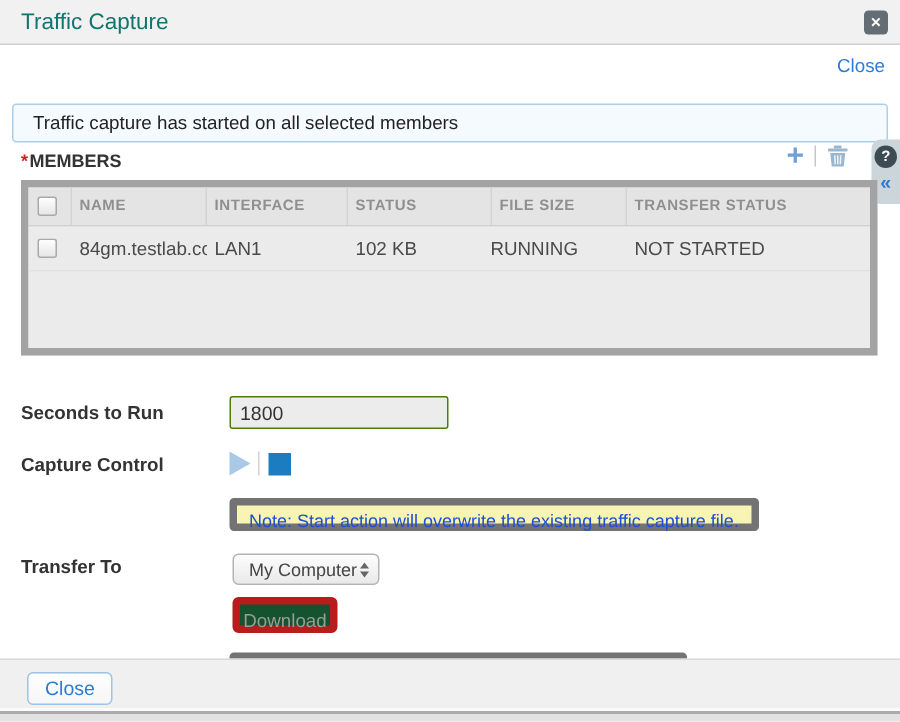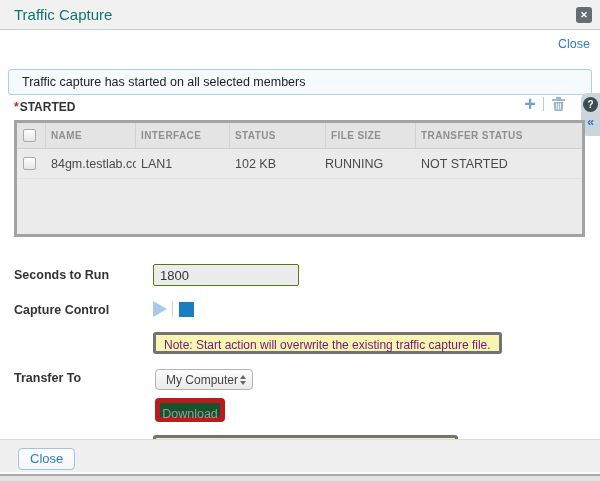--- a/index.html
+++ b/index.html
@@ -49,21 +49,21 @@
   }
   .help-circle {
     width:15px; height:15px; border-radius:50%; background:#3d4b52; color:#fff;
     font-size:10px; font-weight:bold; line-height:15px; margin:4px auto 3px; cursor:pointer;
   }
   .collapse-glyph { color:#2b7bd3; font-size:13px; font-weight:bold; line-height:14px; cursor:pointer; }
 
   
   .grid {
     position:absolute; left:14px; top:120px; width:571px; height:117px;
-    border:3px solid #a3a3a3; background:#ebebeb;
+    border:5px solid #a3a3a3; background:#ebebeb;
     display:flex; flex-direction:column;
   }
   .thead { display:flex; height:26px; background:#e4e4e4; border-bottom:1px solid #cfcfcf; }
   .th {
     display:flex; align-items:center; padding-left:5px;
     font-size:10px; font-weight:bold; color:#8f8f8f; letter-spacing:0.4px;
     border-right:1px solid #d3d3d3;
   }
   .trow { display:flex; height:30px; background:#ebebeb; border-bottom:1px solid #e0e0e0; align-items:center; }
   .td { font-size:12.5px; color:#4a4a4a; padding-left:5px; white-space:nowrap; overflow:hidden; }
@@ -91,22 +91,22 @@
   .capture-controls { position:absolute; left:153px; top:301px; display:flex; align-items:center; }
   .play-icon {
     width:0; height:0; border-top:8px solid transparent; border-bottom:8px solid transparent;
     border-left:14px solid #a9c9e6; margin-right:5px; cursor:pointer;
   }
   .ctl-divider { width:1px; height:16px; background:#d2d2d2; margin-right:6px; }
   .stop-icon { width:15px; height:15px; background:#1b7dc0; cursor:pointer; }
 
   .note {
     position:absolute; left:153px; height:22px;
-    background:#f8f4b3; border:3px solid #737373; border-radius:3px;
-    font-size:12px; color:#701a75; line-height:20px; padding:0 8px; white-space:nowrap;
+    background:#f8f4b3; border:5px solid #737373; border-radius:3px;
+    font-size:12px; color:#1d4ed8; line-height:20px; padding:0 8px; white-space:nowrap;
   }
   .note-1 { top:332px; }
   .note-2 { top:435px; width:305px; padding:0; }
 
   .select {
     position:absolute; left:155px; top:369px; width:98px; height:21px;
     border:1px solid #b4b4b4; border-radius:4px;
     background:linear-gradient(#fdfdfd,#e9e9e9);
     display:flex; align-items:center; justify-content:space-between;
     padding:0 6px 0 10px; font-size:12px; color:#444; cursor:pointer;
@@ -143,21 +143,21 @@
   <div class="titlebar">
     <div class="title">Traffic Capture</div>
     <div class="win-close">✕</div>
   </div>
 
   <div class="close-link">Close</div>
 
   <div class="info-box">Traffic capture has started on all selected members</div>
 
   <div class="members-label">
-    <span class="required">*</span><span>STARTED</span>
+    <span class="required">*</span><span>MEMBERS</span>
   </div>
 
   <div class="grid-toolbar">
     <span class="plus-icon">+</span>
     <span class="icon-divider"></span>
     <span class="trash-btn">
       <svg width="15" height="16" viewBox="0 0 15 16">
         <rect x="1" y="3" width="13" height="2" rx="0.5" fill="#9bb7cf"></rect>
         <rect x="5" y="1" width="5" height="2" rx="0.5" fill="#9bb7cf"></rect>
         <path d="M2.5 6 h10 l-1 9 h-8 z" fill="#9bb7cf"></path>

